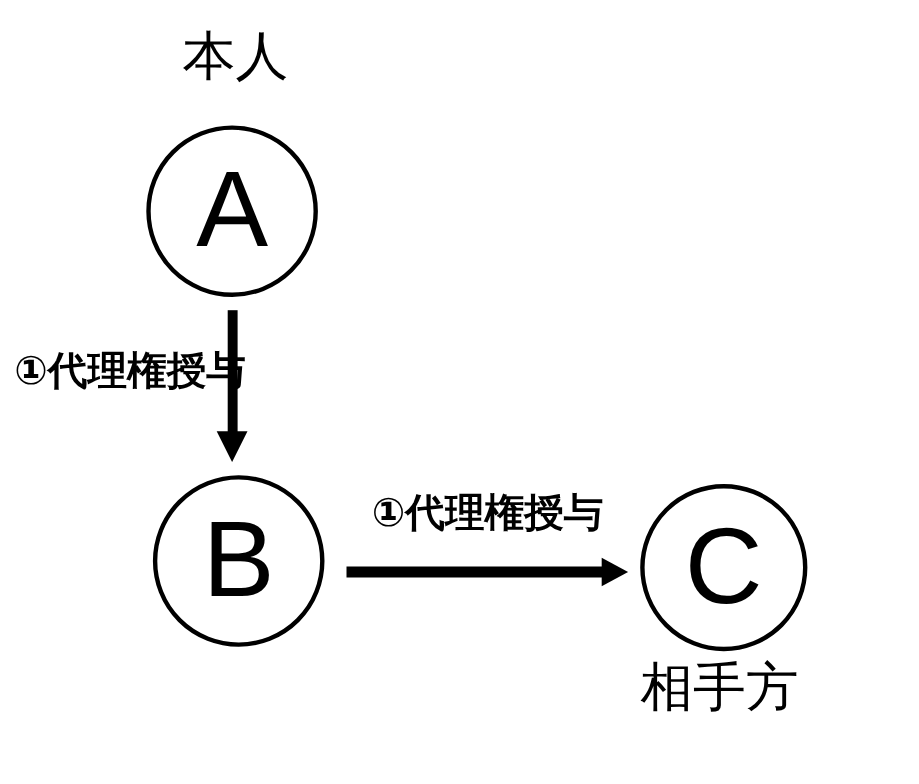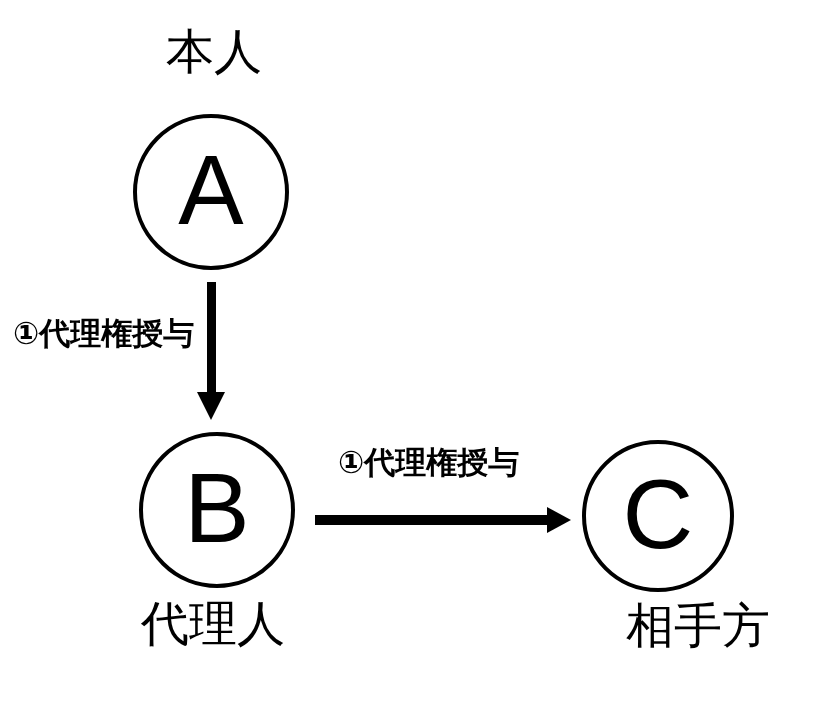--- a/index.html
+++ b/index.html
@@ -42,25 +42,25 @@
     position: absolute;
     font-size: 48px;
     font-weight: 400;
     white-space: nowrap;
     color: #000000;
     transform: translateX(-50%);
     line-height: 1.1;
   }
   #role-a { left: 214px; top: 26px; }
   #role-b { left: 213px; top: 598px; }
-  #role-c { left: 654px; top: 600px; margin-left: 44px; }
+  #role-c { left: 654px; top: 600px; }
   
   .edge-label {
     position: absolute;
-    font-size: 31px;
+    font-size: 36px;
     font-weight: 700;
     white-space: nowrap;
     color: #000000;
     line-height: 1.2;
   }
   #edge-label-1 { left: 13px;  top: 315px; }
   #edge-label-2 { left: 338px; top: 444px; }
   
   .arrow-part { position: absolute; }
   #arrow-v-line {
@@ -101,21 +101,20 @@
 
   <div class="arrow-part" id="arrow-v-line"></div>
   <div class="arrow-part" id="arrow-v-head"></div>
 
   <div class="edge-label" id="edge-label-1">①代理権授与</div>
 
   <div class="node" id="node-b">
     <span class="node-letter">B</span>
   </div>
 
-  <div class="role-label" id="role-b">代理人</div>
 
   <div class="edge-label" id="edge-label-2">①代理権授与</div>
 
   <div class="arrow-part" id="arrow-h-line"></div>
   <div class="arrow-part" id="arrow-h-head"></div>
 
   <div class="node" id="node-c">
     <span class="node-letter">C</span>
   </div>
 

